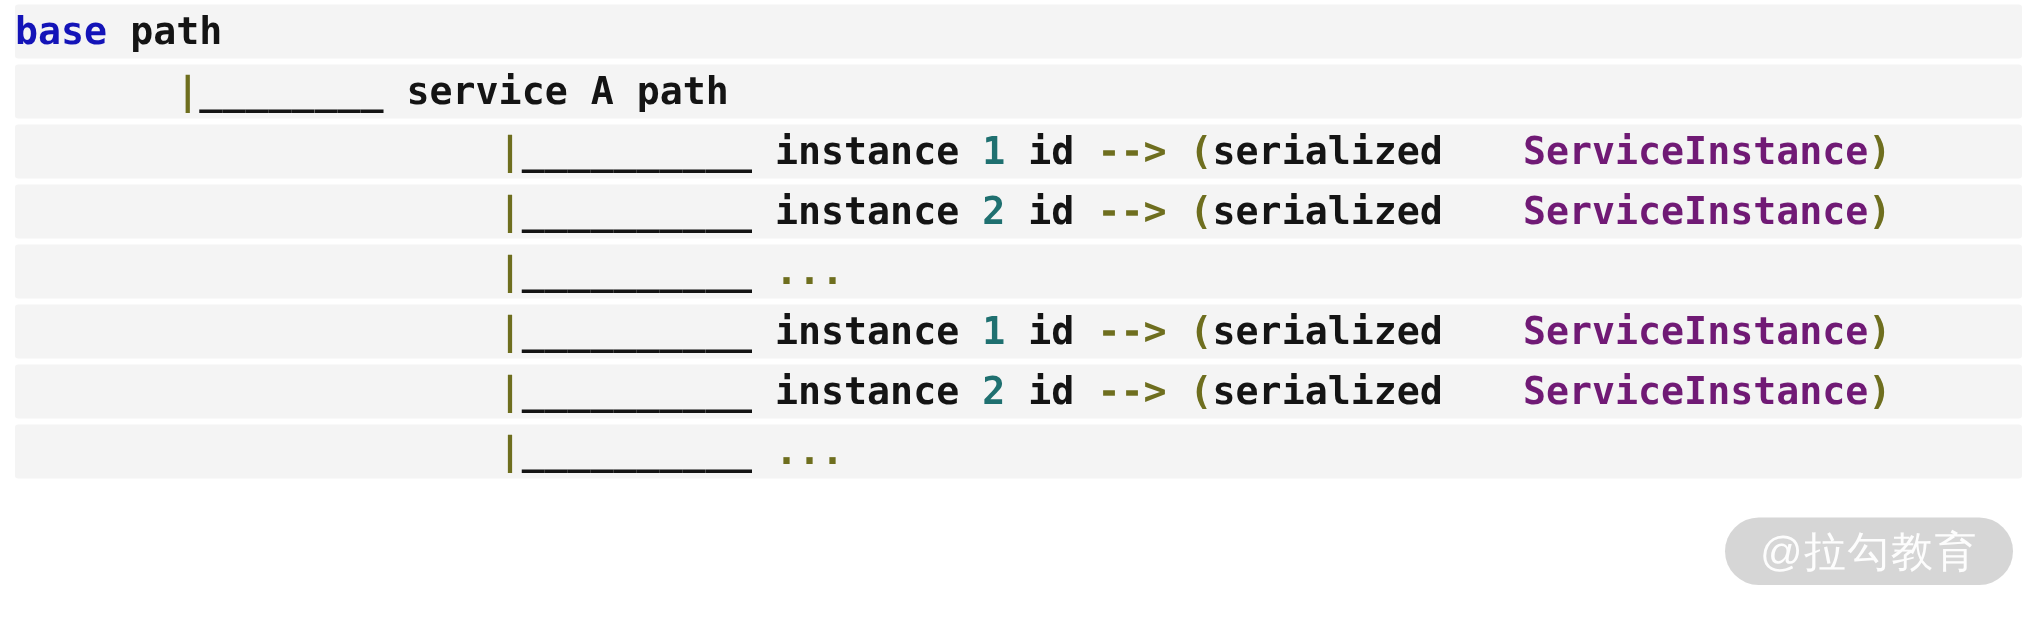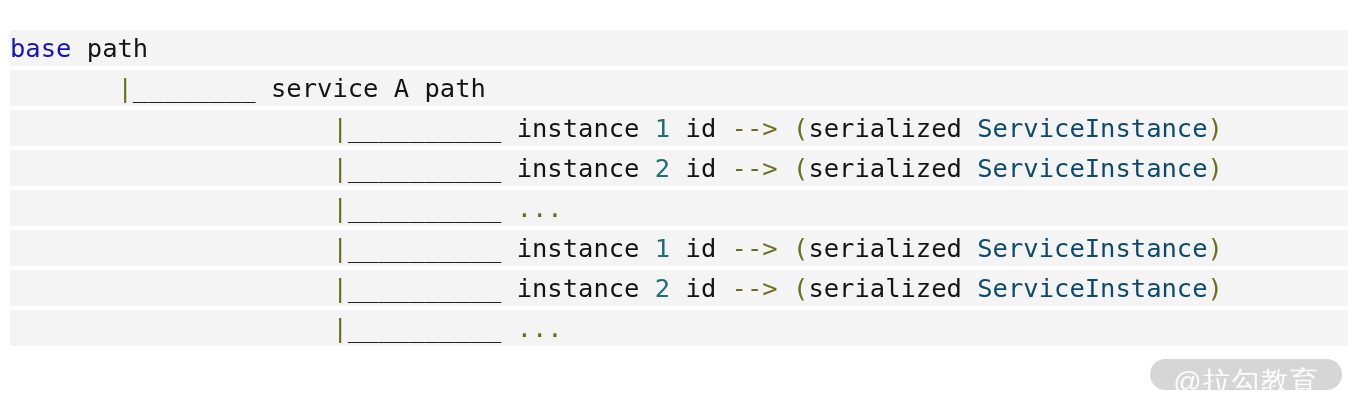--- a/index.html
+++ b/index.html
@@ -9,46 +9,47 @@
   }
   body {
     width: 1358px;
     height: 414px;
     position: relative;
     overflow: hidden;
     font-family: "DejaVu Sans Mono", "Liberation Mono", monospace;
   }
   .code-block {
     position: absolute;
-    top: 30px;
+    top: 3px;
     left: 0;
     right: 0;
+    font-weight: bold;
   }
   .stripe {
     margin: 0 10px 4px 10px;
     height: 36px;
     line-height: 36px;
     background: #f4f4f4;
     border-radius: 2px;
     white-space: pre;
     font-size: 25.5px;
     color: #141414;
     overflow: hidden;
   }
   .c-plain   { color: #141414; }
   .c-keyword { color: #1414b8; }
   .c-punct   { color: #6e6e1e; }
   .c-number  { color: #1f7070; }
-  .c-type    { color: #0c4a6e; }
+  .c-type    { color: #701a75; margin-left: 38px; }
   .watermark {
     position: absolute;
     right: 16px;
     bottom: 24px;
     width: 192px;
-    height: 31px;
+    height: 45px;
     line-height: 45px;
     border-radius: 23px;
     background: rgba(203, 203, 203, 0.78);
     color: rgba(255, 255, 255, 0.95);
     font-family: "Liberation Sans", sans-serif;
     font-size: 28px;
     text-align: center;
     letter-spacing: 1px;
   }
 </style>

